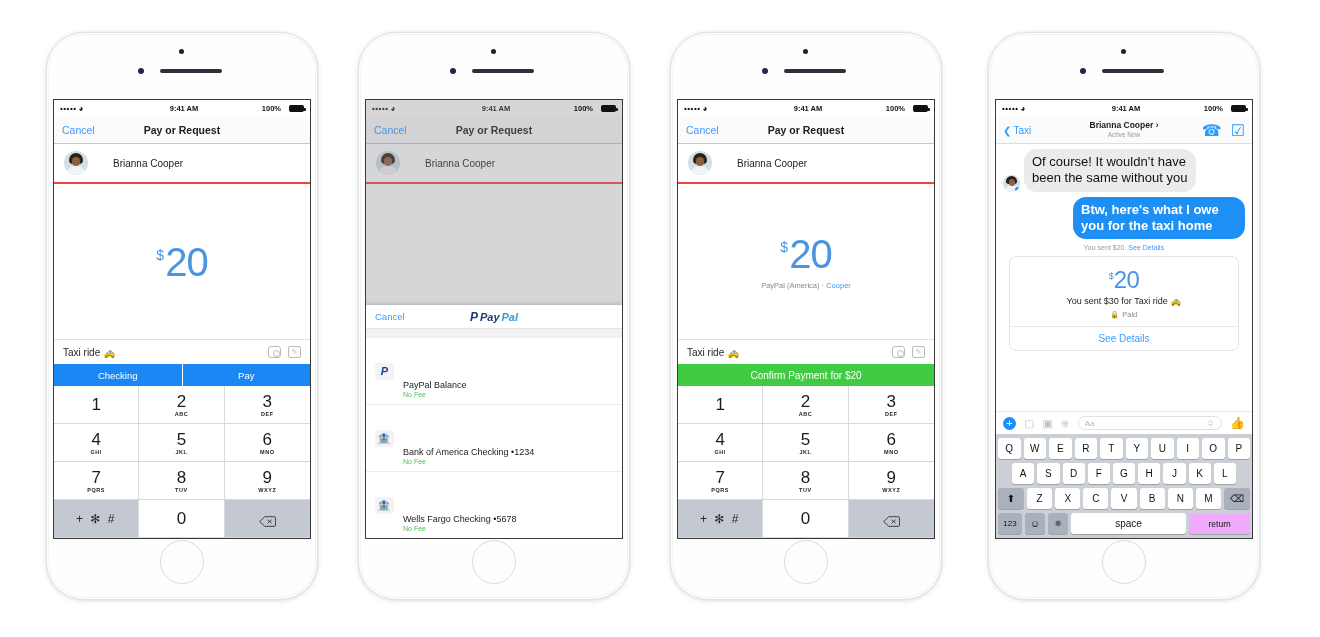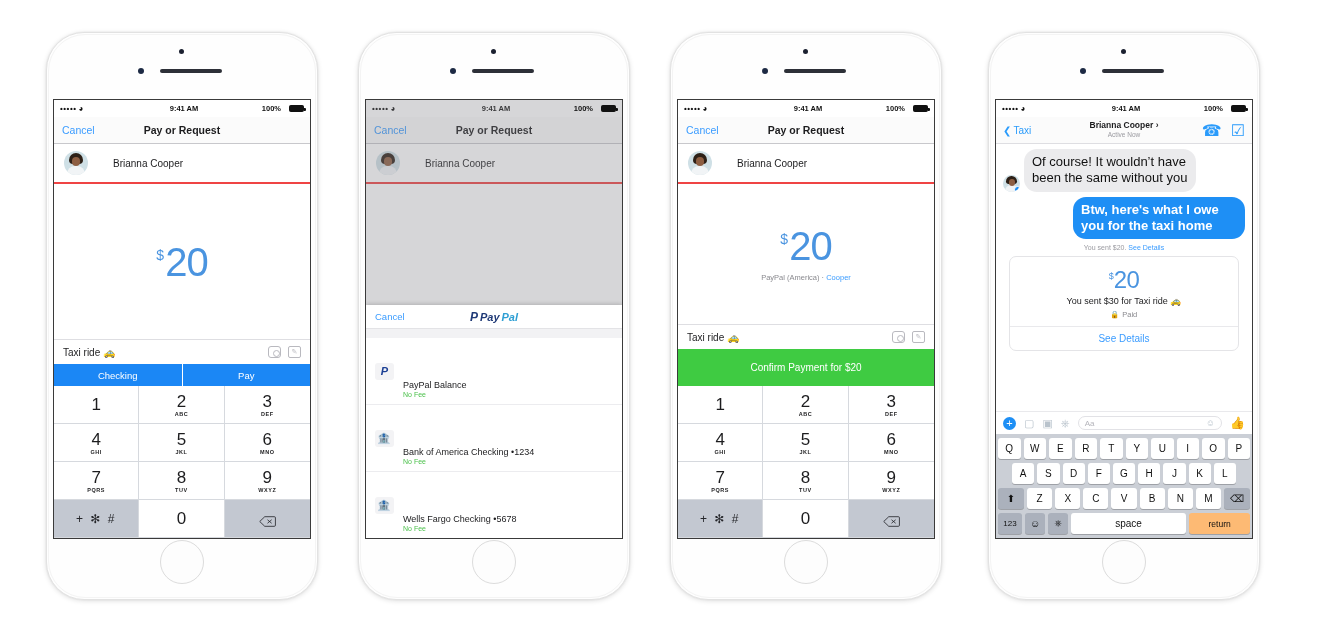--- a/index.html
+++ b/index.html
@@ -105,21 +105,21 @@
               position:relative; }
   .icon-cam::after{content:"";position:absolute;left:3.5px;top:3px;width:5px;height:5px;
               border:1px solid #b9b9bf;border-radius:50%;}
 
   
   .tabs { height:22px; display:flex; background:#1b87f5; }
   .tabs div { flex:1; display:flex; align-items:center; justify-content:center;
               font-size:9.5px; color:#fff; }
   .tabs div:first-child { border-right:1px solid #ffffff; }
 
-  .confirmbar { height:37px; display:flex; align-items:center; justify-content:center;
+  .confirmbar { height:22px; display:flex; align-items:center; justify-content:center;
                 background:#3fcb42; color:#fff; font-size:10px; }
 
   
   .keypad { display:grid; grid-template-columns:repeat(3,1fr);
             grid-template-rows:repeat(4,1fr); flex:none; height:152px; background:#cbcfd6; }
   .key { background:#fff; display:flex; flex-direction:column; align-items:center;
          justify-content:center; border-right:1px solid #d6d9de;
          border-bottom:1px solid #d6d9de; }
   .key:nth-child(3n){ border-right:none; }
   .key .d { font-size:17px; color:#1c1c1e; font-weight:400; line-height:1; }
@@ -203,21 +203,21 @@
 
   
   .kb { background:#cbcfd6; padding:4px 2px 4px; }
   .kbrow { display:flex; justify-content:center; gap:3px; margin-bottom:4px; }
   .kbrow:last-child { margin-bottom:0;text-align:right; }
   .kkey { background:#fff; border-radius:3px; height:21px; min-width:20px;
           display:flex; align-items:center; justify-content:center;
           font-size:10px; color:#111; box-shadow:0 1px 0 rgba(0,0,0,.22); flex:1; }
   .kkey.fn { background:#abb1bc; flex:none; width:26px; }
   .kkey.space { flex:3.6; }
-  .kkey.ret { background:#fdba74; flex:1.9; font-size:8.5px; }
+  .kkey.ret { background:#f0abfc; flex:1.9; font-size:8.5px; }
   .kkey.num { background:#abb1bc; flex:none; width:24px; font-size:8px; }
   .kkey.sm { background:#abb1bc; flex:none; width:18px; font-size:10px; }
   .kkey.mic { background:#abb1bc; flex:none; width:18px; font-size:9px; }
   .spacer-half { flex:.5; }
 
   .flexcol { display:flex; flex-direction:column; height:100%; }
   .grow { flex:1; min-height:0; }
 </style>
 </head>
 <body>

